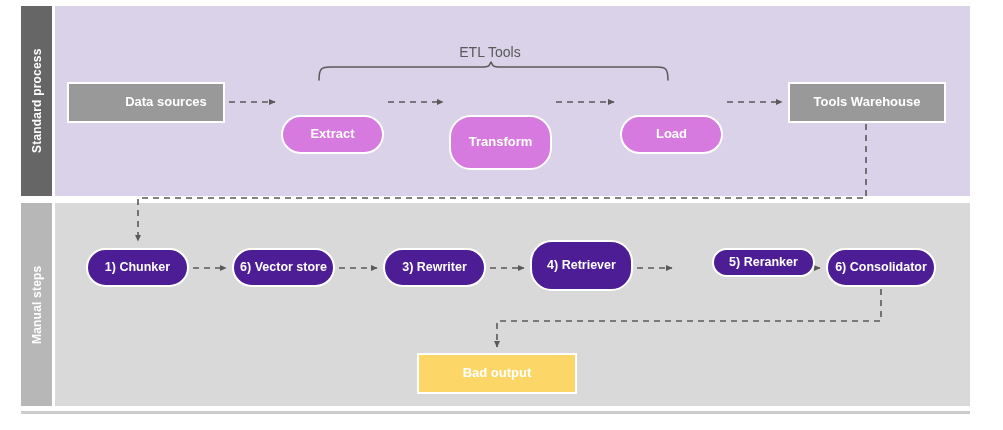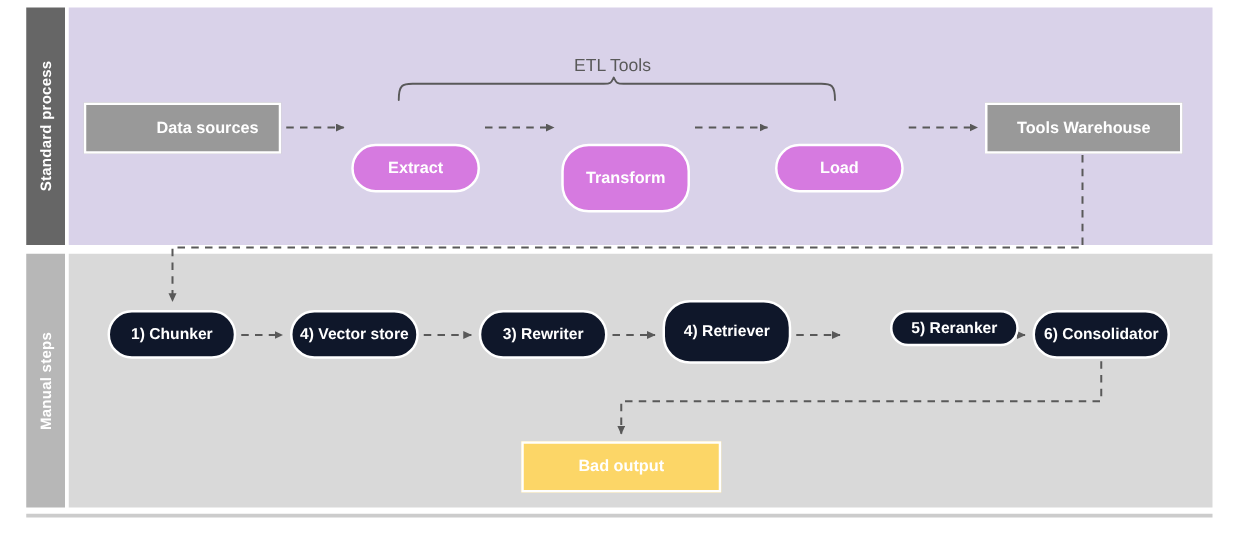--- a/index.html
+++ b/index.html
@@ -72,21 +72,21 @@
     color: #ffffff;
     font-weight: bold;
     font-size: 13px;
     line-height: 1.15;
     border: 2px solid #ffffff;
   }
   .node.rect { border-radius: 0; }
   .node.pill { border-radius: 22px; }
   .node.gray   { background: #999999; }
   .node.purple { background: #d67ae0; margin-top: 32px; }
-  .node.softgray { background: #0f172a; font-size: 12.5px; }
+  .node.softgray { background: #4c1d95; font-size: 12.5px; }
   .node.yellow { background: #fcd667; }
 
   #n-data-sources   { left: 67px;  top: 82px;  width: 158px; height: 41px; padding-left: 40px; }
   #n-extract        { left: 281px; top: 83px;  width: 103px; height: 39px; }
   #n-transform      { left: 449px; top: 83px;  width: 103px; height: 55px; text-align: right; }
   #n-load           { left: 620px; top: 83px;  width: 103px; height: 39px; }
   #n-data-warehouse { left: 788px; top: 82px;  width: 158px; height: 41px; }
 
   #n-chunker      { left: 86px;  top: 248px; width: 103px; height: 39px; }
   #n-vector-store { left: 232px; top: 248px; width: 103px; height: 39px; }
@@ -169,21 +169,21 @@
   <div class="node pill purple" id="n-extract">Extract</div>
 
   <div class="node pill purple" id="n-transform">Transform</div>
 
   <div class="node pill purple" id="n-load">Load</div>
 
   <div class="node rect gray" id="n-data-warehouse">Tools Warehouse</div>
 
   <div class="node pill softgray" id="n-chunker">1) Chunker</div>
 
-  <div class="node pill softgray" id="n-vector-store">4) Vector store</div>
+  <div class="node pill softgray" id="n-vector-store">6) Vector store</div>
 
   <div class="node pill softgray" id="n-rewriter">3) Rewriter</div>
 
   <div class="node pill softgray" id="n-retriever">4) Retriever</div>
 
   <div class="node pill softgray" id="n-reranker">5) Reranker</div>
 
   <div class="node pill softgray" id="n-consolidator">6) Consolidator</div>
 
   <div class="node rect yellow" id="n-bad-output">Bad output</div>

